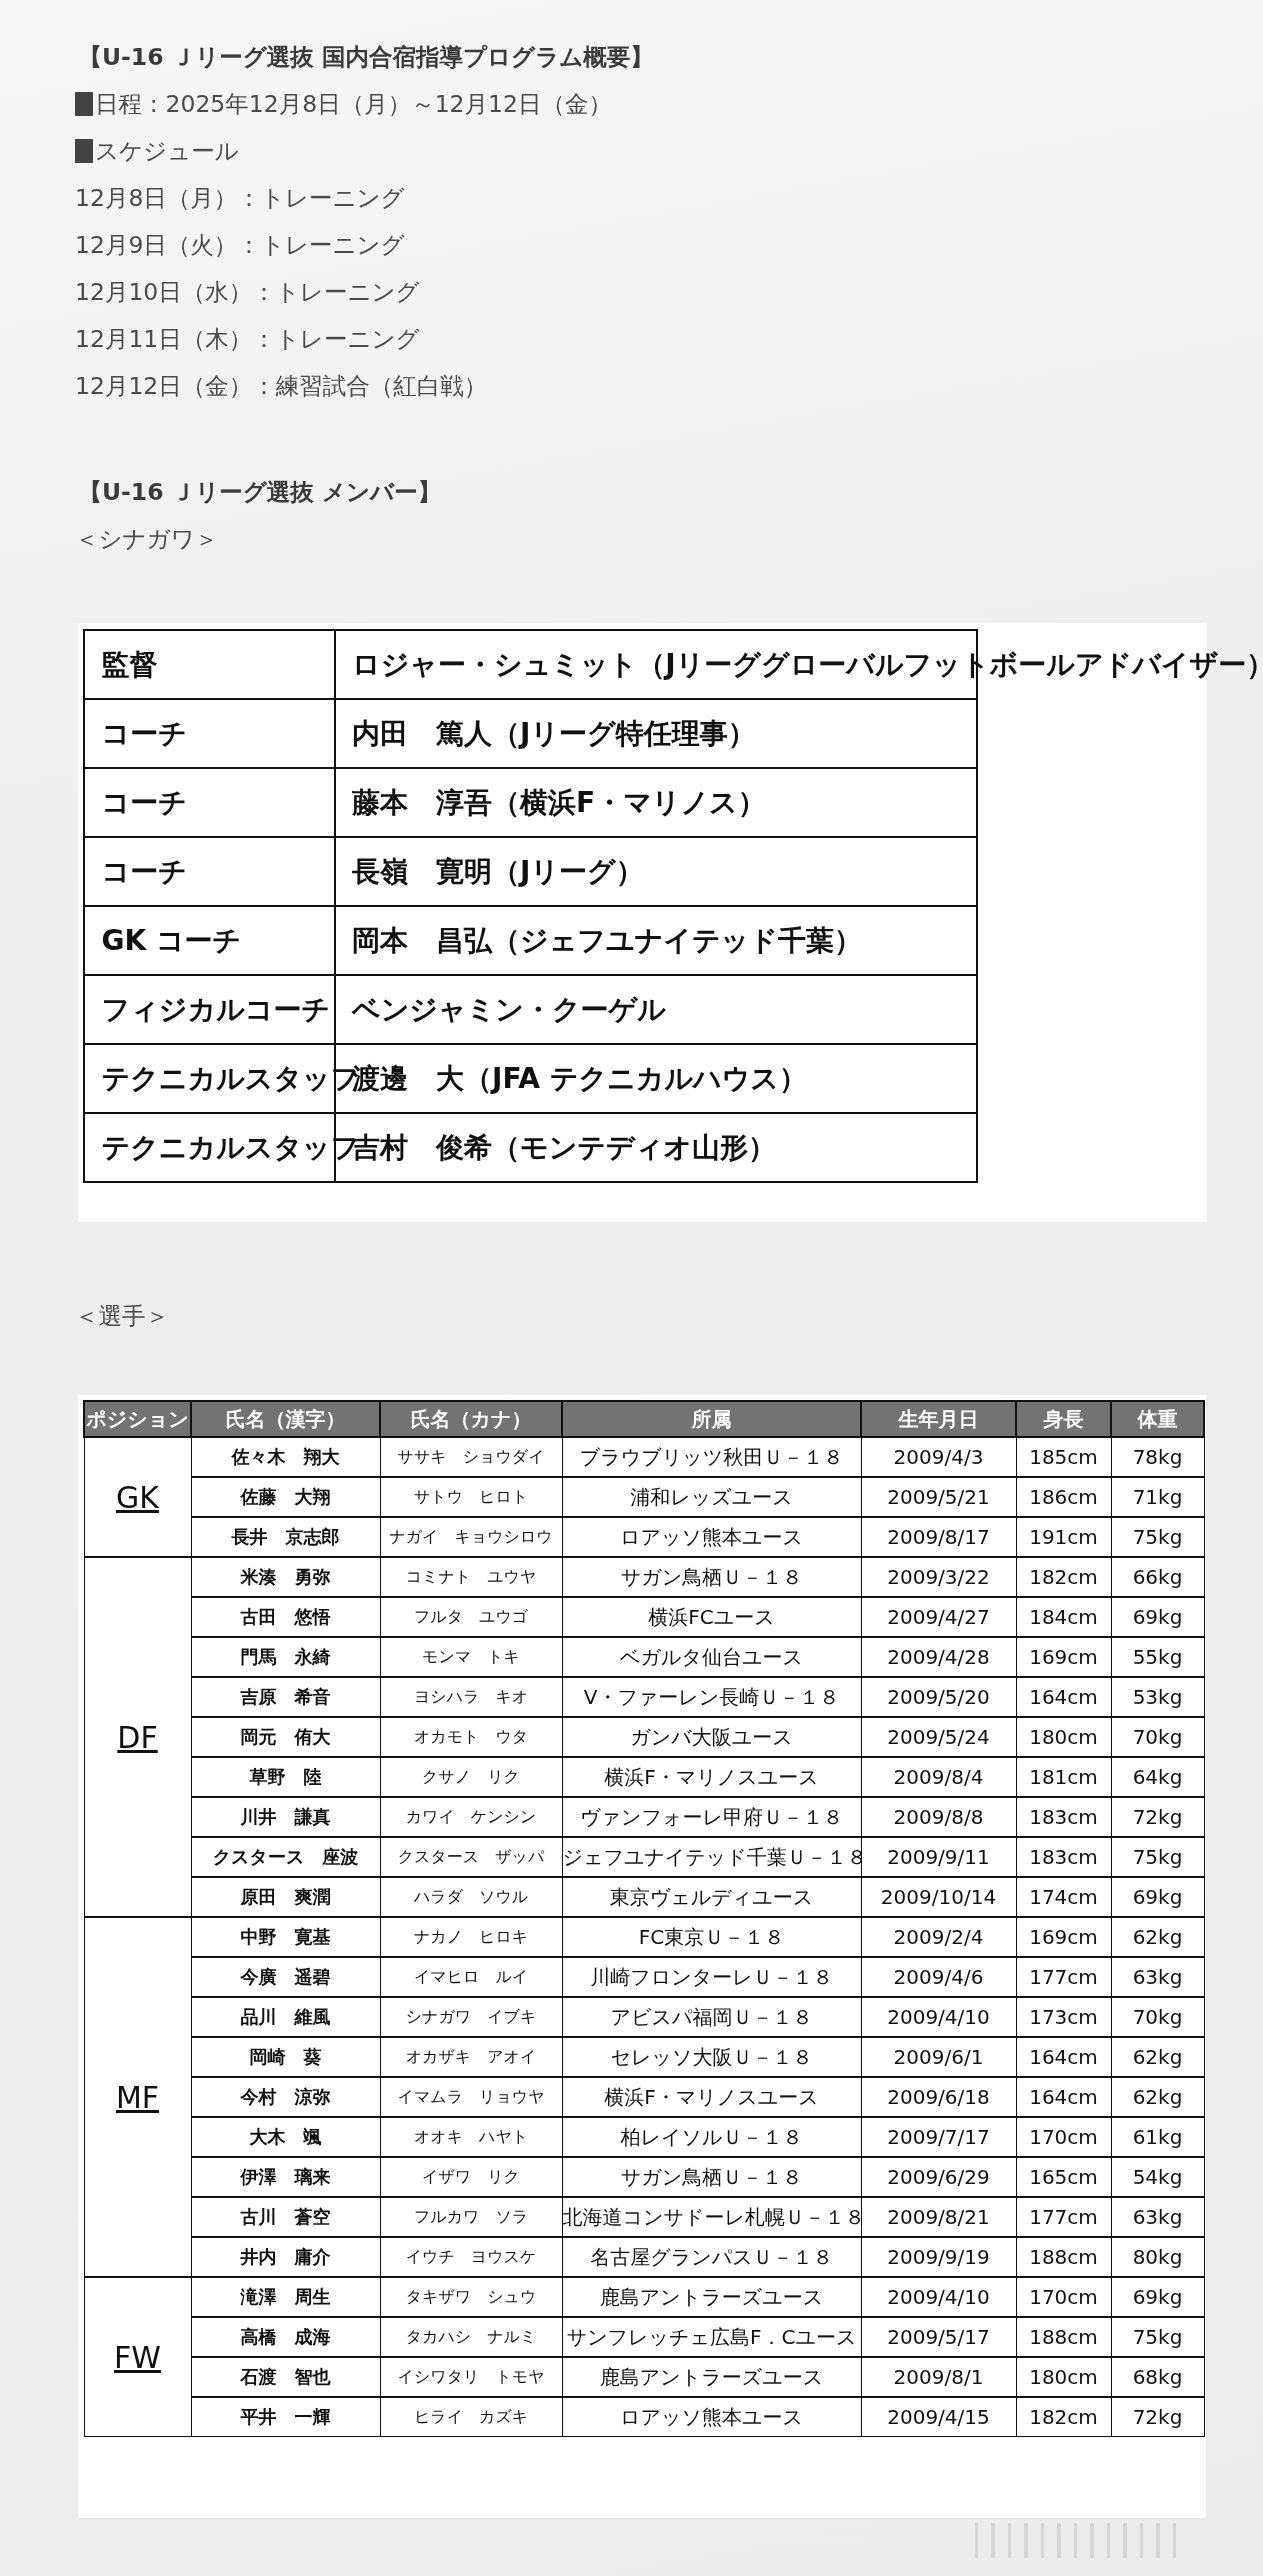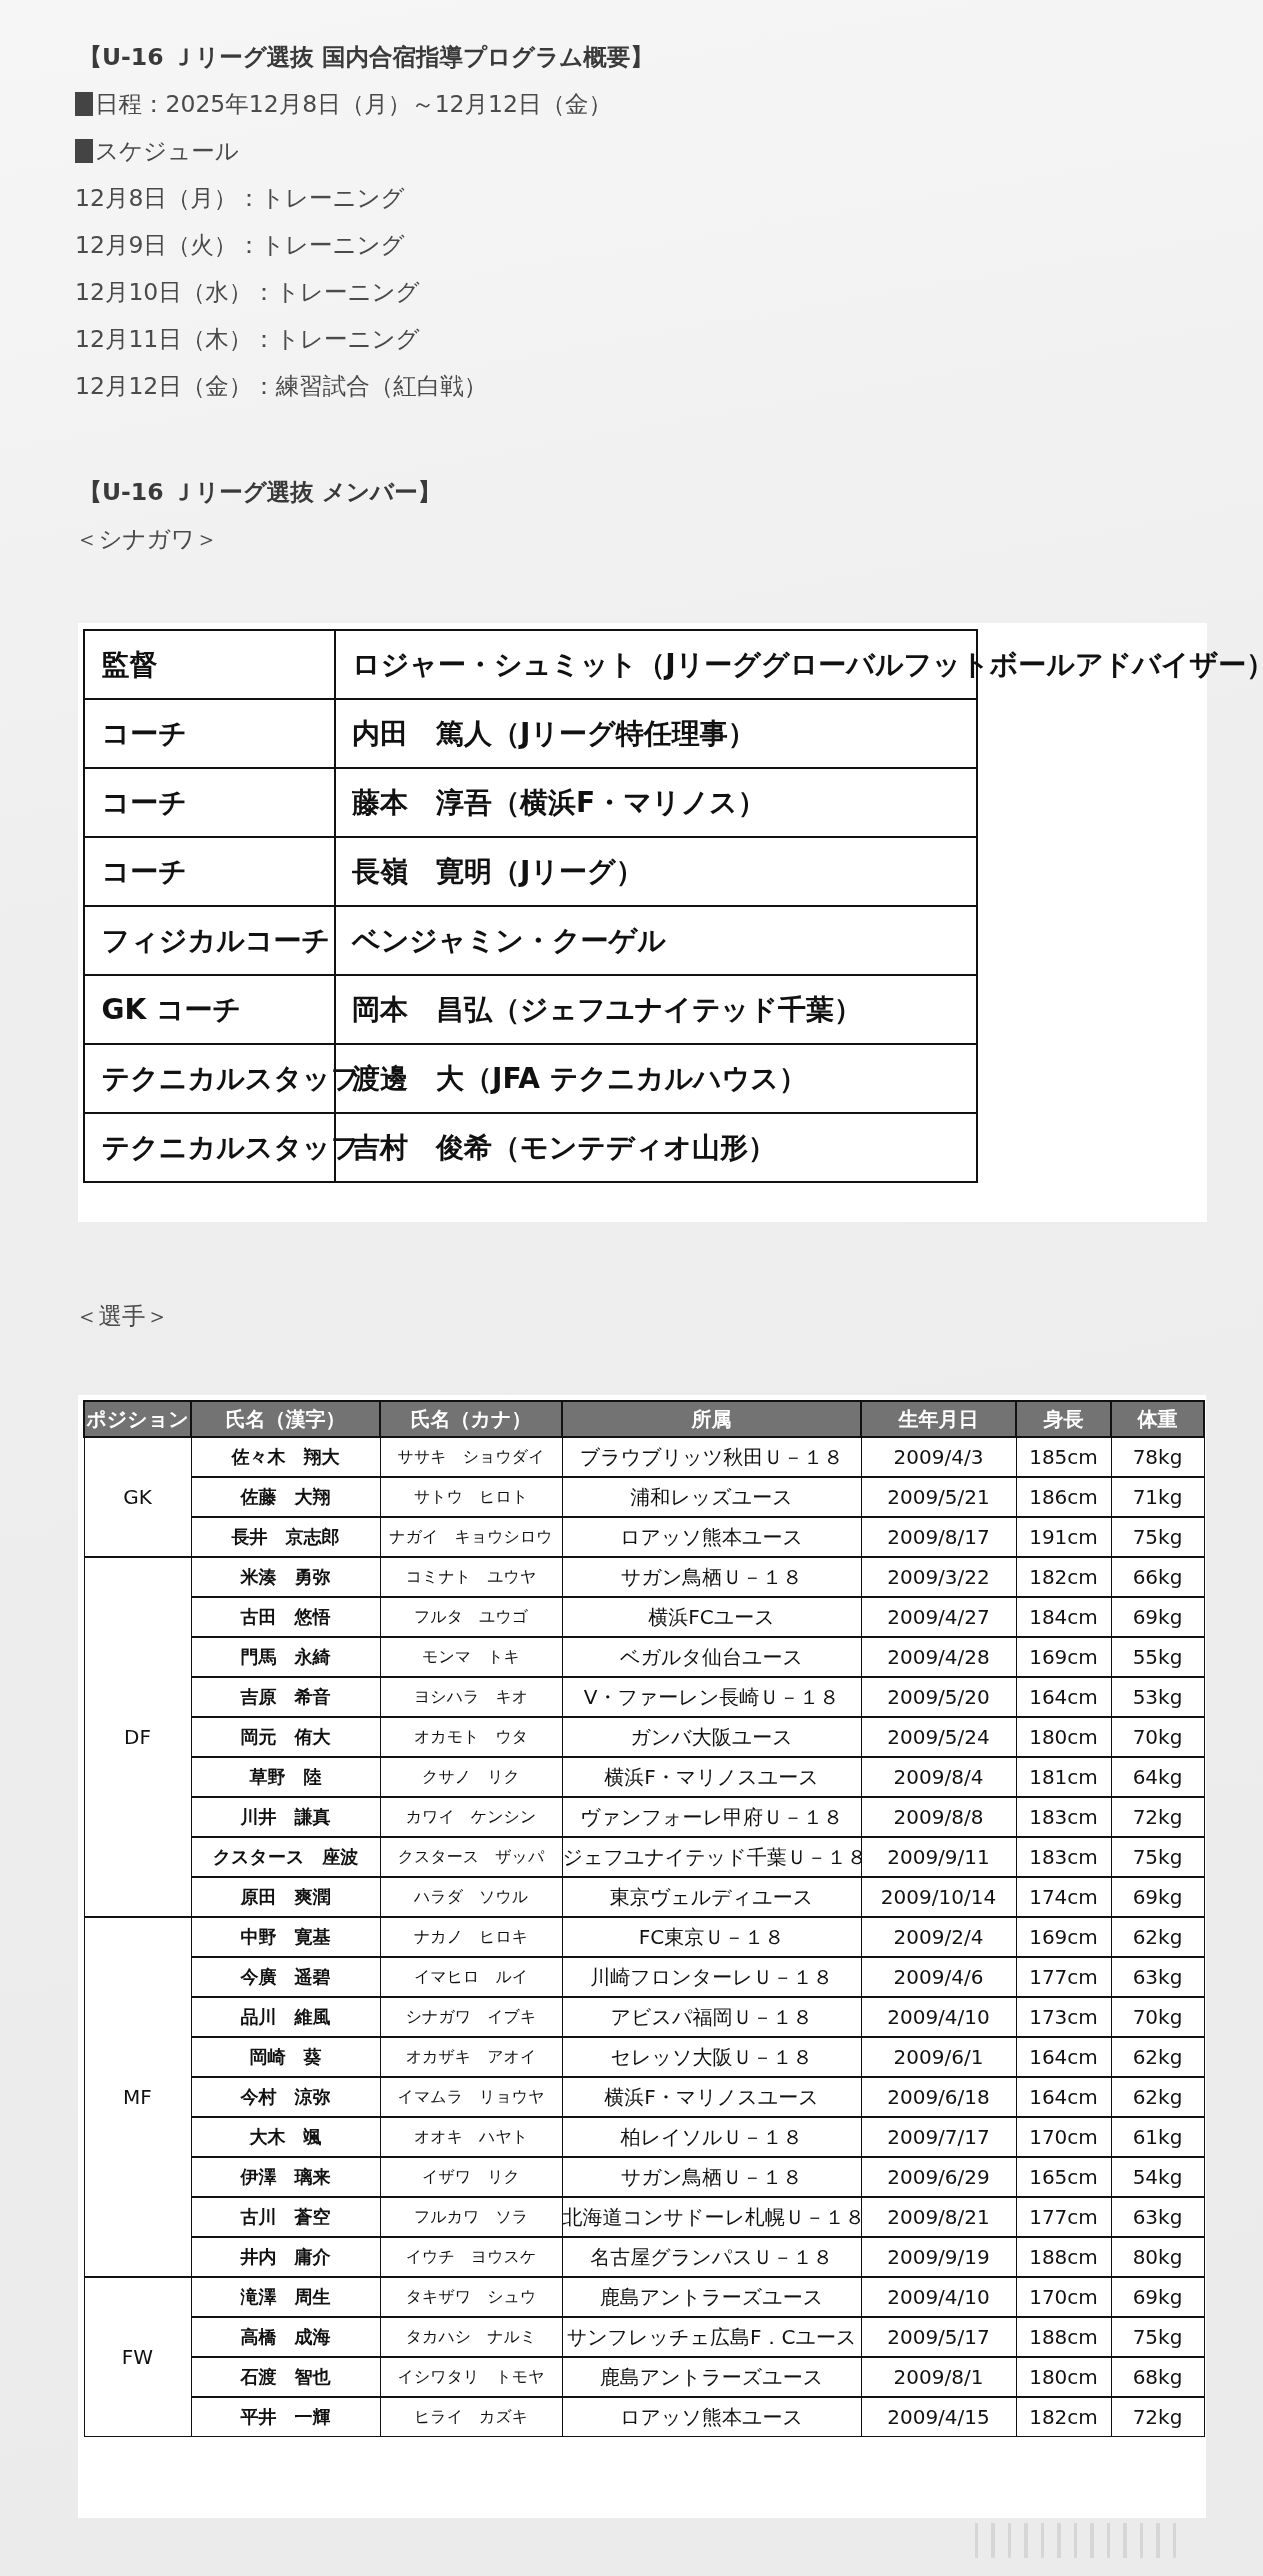--- a/index.html
+++ b/index.html
@@ -15,21 +15,21 @@
   .line .sq { display: inline-block; width: 17.6px; height: 23.5px; background: #444; vertical-align: -3.5px; margin-right: 2.4px; }
 
   .panel { position: absolute; background: #ffffff; }
   table { border-collapse: collapse; position: absolute; table-layout: fixed; }
   .staff td { border: 2.9px solid #111; border-left-width: 2.4px; border-right-width: 2.4px; font-size: 28px; color: #111; font-weight: bold; padding: 0 0 0 16.5px; height: 67px; white-space: nowrap; }
   .staff td.role { width: 232px; }
   .players th { background: #737373; color: #ffffff; font-size: 20px; font-weight: bold; border: 2.4px solid #111; height: 34px; padding: 0; white-space: nowrap; }
   .players td { border: 1.8px solid #111; border-top-width: 2.9px; font-size: 20px; color: #111; text-align: center; height: 38px; padding: 0; white-space: nowrap; }
   .players td.kana { font-size: 16px; }
   .players td.name { font-weight: bold; font-size: 18px; }
-  .players td.pos { font-size: 20px; font-weight: normal; }
+  .players td.pos { font-size: 30px; font-weight: normal; text-decoration: underline; }
   .watermark { position: absolute; right: 23.5px; bottom: 17.6px; width: 265px; height: 35px; opacity: 0.25; }
   .watermark span { display: inline-block; width: 3.5px; height: 35px; background: #999; margin-right: 13px; }
 </style>
 </head>
 <body>
 
 <div class="intro">
   <div class="line bold" style="top:0px">【U-16 Ｊリーグ選抜 国内合宿指導プログラム概要】</div>
   <div class="line" style="top:47px"><span class="sq"></span><span>日程：2025年12月8日（月）～12月12日（金）</span></div>
   <div class="line" style="top:94px"><span class="sq"></span><span>スケジュール</span></div>
@@ -56,26 +56,26 @@
       </tr>
       <tr>
         <td class="role">コーチ</td>
         <td>藤本　淳吾（横浜F・マリノス）</td>
       </tr>
       <tr>
         <td class="role">コーチ</td>
         <td>長嶺　寛明（Jリーグ）</td>
       </tr>
       <tr>
+        <td class="role">GK コーチ</td>
+        <td>岡本　昌弘（ジェフユナイテッド千葉）</td>
+      </tr>
+      <tr>
         <td class="role">フィジカルコーチ</td>
         <td>ベンジャミン・クーゲル</td>
-      </tr>
-      <tr>
-        <td class="role">GK コーチ</td>
-        <td>岡本　昌弘（ジェフユナイテッド千葉）</td>
       </tr>
       <tr>
         <td class="role">テクニカルスタッフ</td>
         <td>渡邊　大（JFA テクニカルハウス）</td>
       </tr>
       <tr>
         <td class="role">テクニカルスタッフ</td>
         <td>吉村　俊希（モンテディオ山形）</td>
       </tr>
     </tbody>

